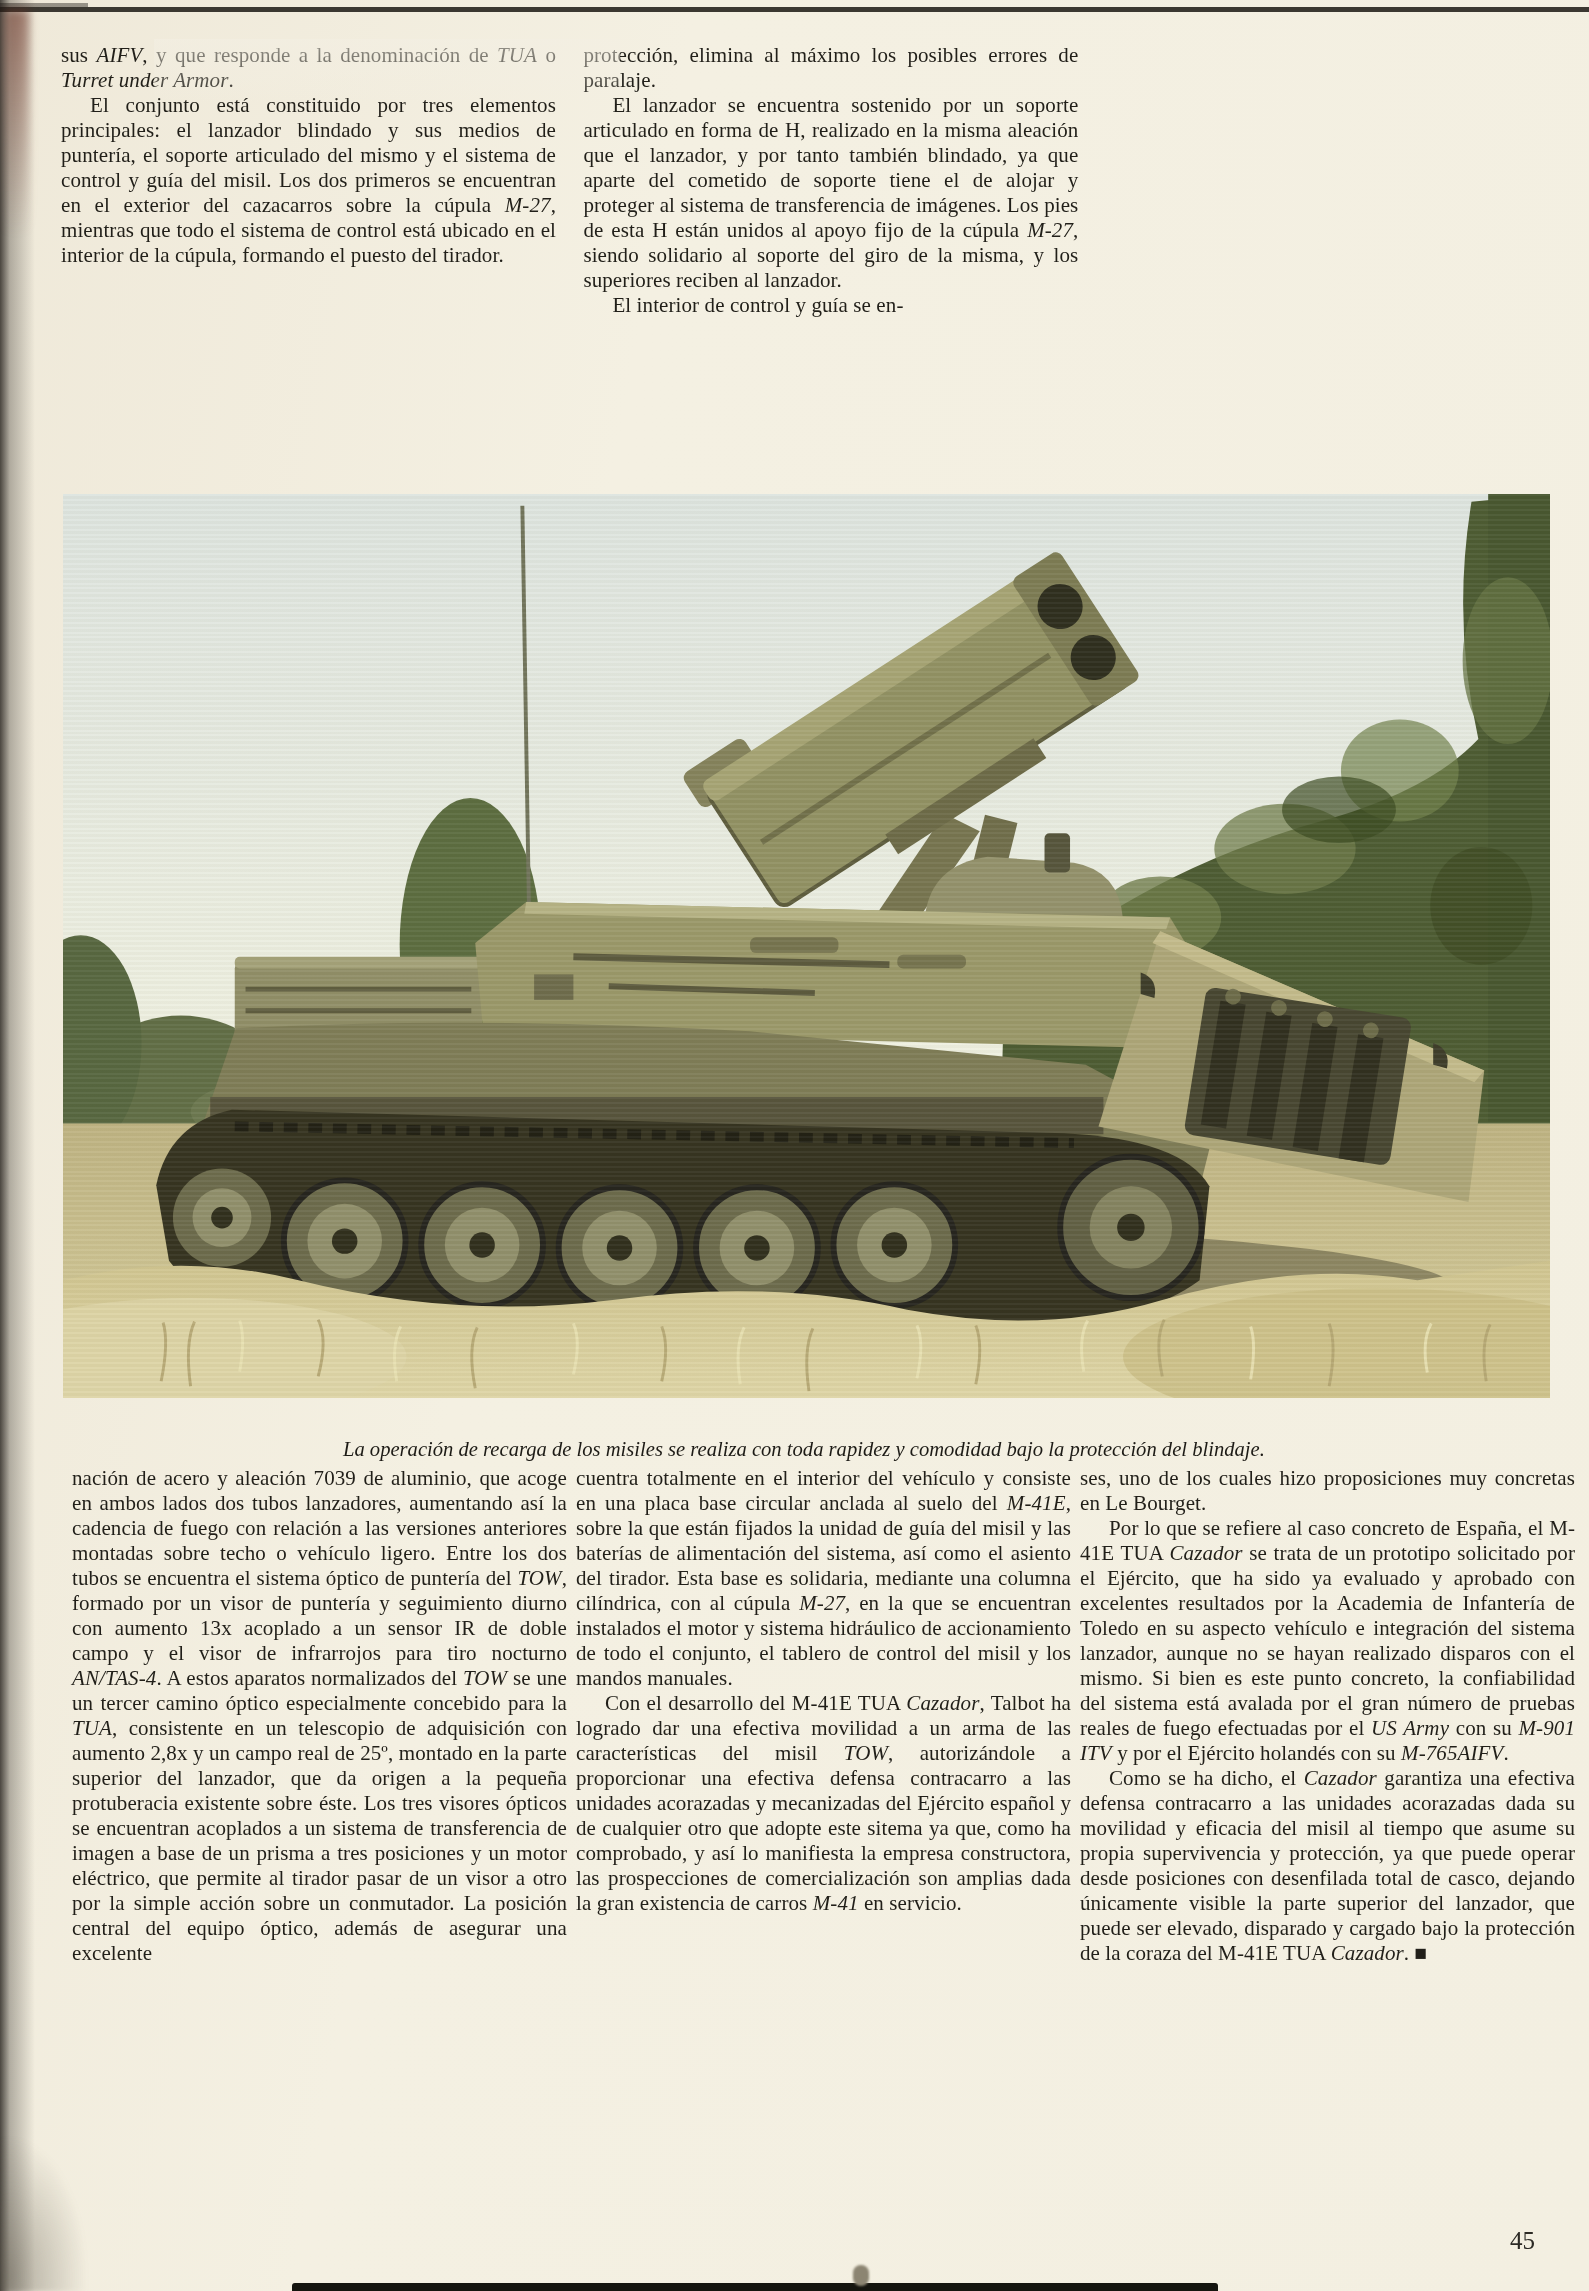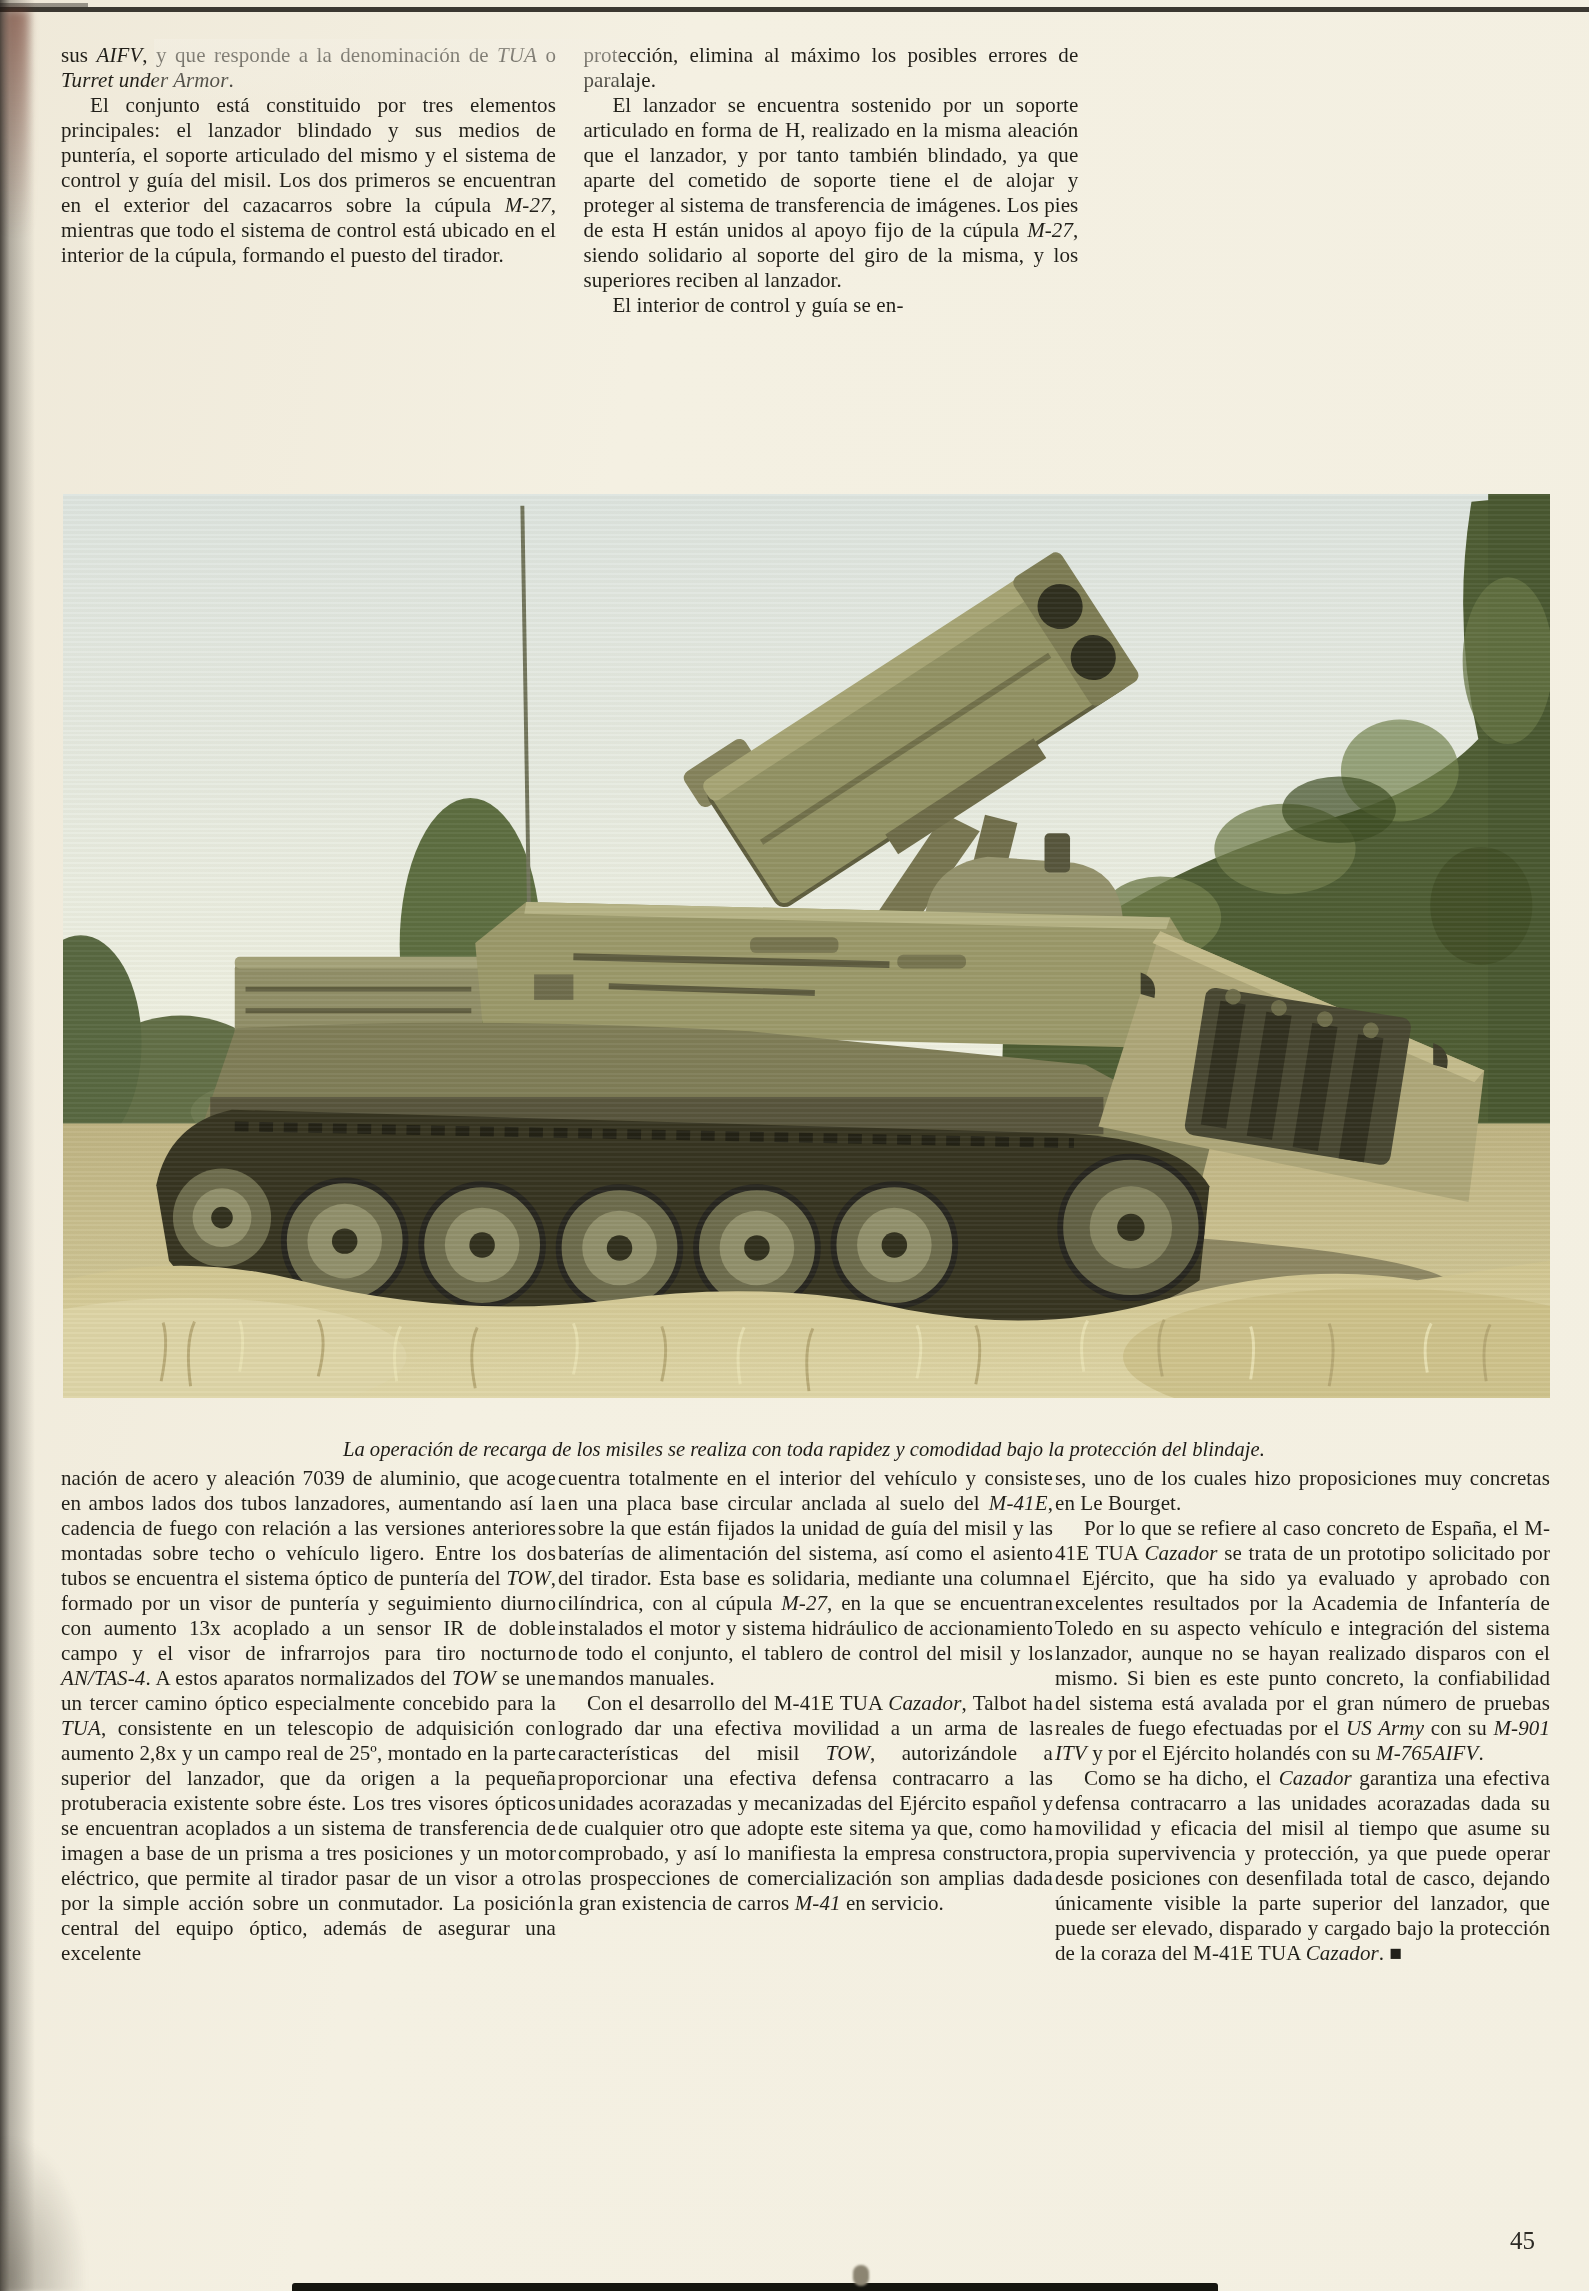--- a/index.html
+++ b/index.html
@@ -35,22 +35,22 @@
     background:linear-gradient(to bottom,rgba(243,239,227,.60),rgba(243,239,227,.28) 60%,rgba(243,239,227,0));}
 
   figure{margin:0;}
   .photo{position:absolute;left:2px;top:451px;width:1487px;height:904px;overflow:hidden;background:#e9ecdf;}
   .photo svg{display:block;width:100%;height:100%;}
   .photo::after{content:"";position:absolute;inset:0;pointer-events:none;
     background:repeating-linear-gradient(0deg,rgba(255,255,255,.06) 0 2px,rgba(120,110,80,.04) 2px 4.9px);}
   figcaption{position:absolute;left:2.9px;top:1370px;width:1480px;
     font-style:italic;font-size:20.6px;line-height:25.5px;color:#1d1b16;text-align:center;margin-top:24px;}
 
-  .bottom-columns{position:absolute;top:1423px;left:0;width:1514px;
-    display:grid;grid-template-columns:495px 495px 495px;column-gap:2px;}
+  .bottom-columns{position:absolute;top:1423px;left:11px;width:1514px;
+    display:grid;grid-template-columns:495px 495px 495px;column-gap:9px;}
 
   .page-number{position:absolute;top:2184px;left:1449px;font-size:25px;color:#2c2a25;}
 </style>
 </head>
 <body>
 
 <div class="page">
   <div class="scan-top-edge"></div>
   <div class="gutter-shadow"></div>
   <div class="gutter-blotch"></div>

